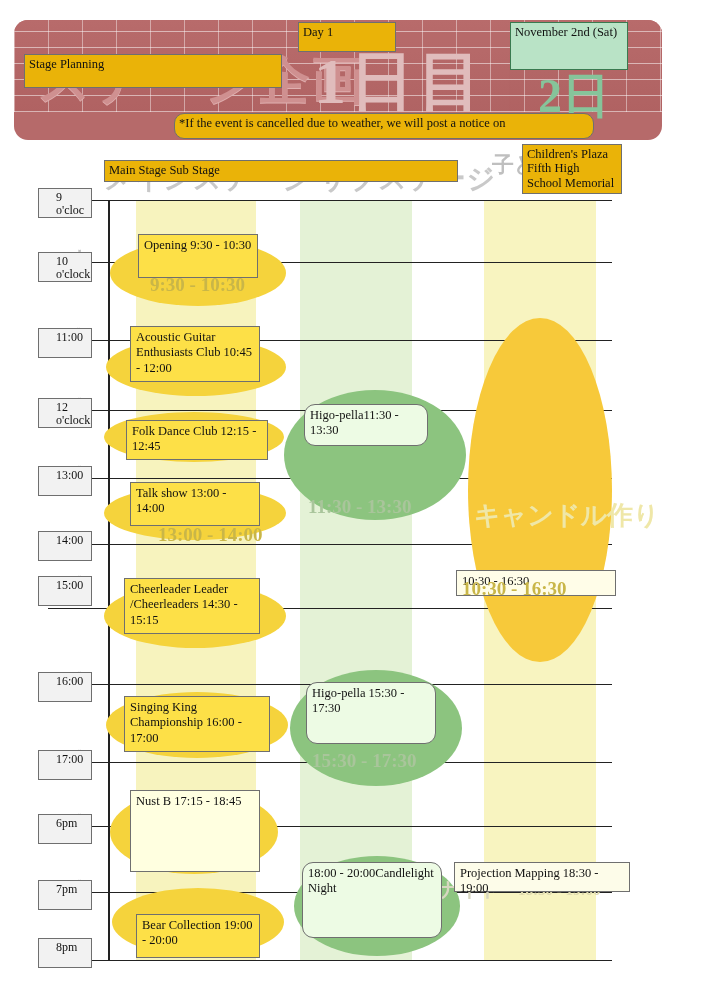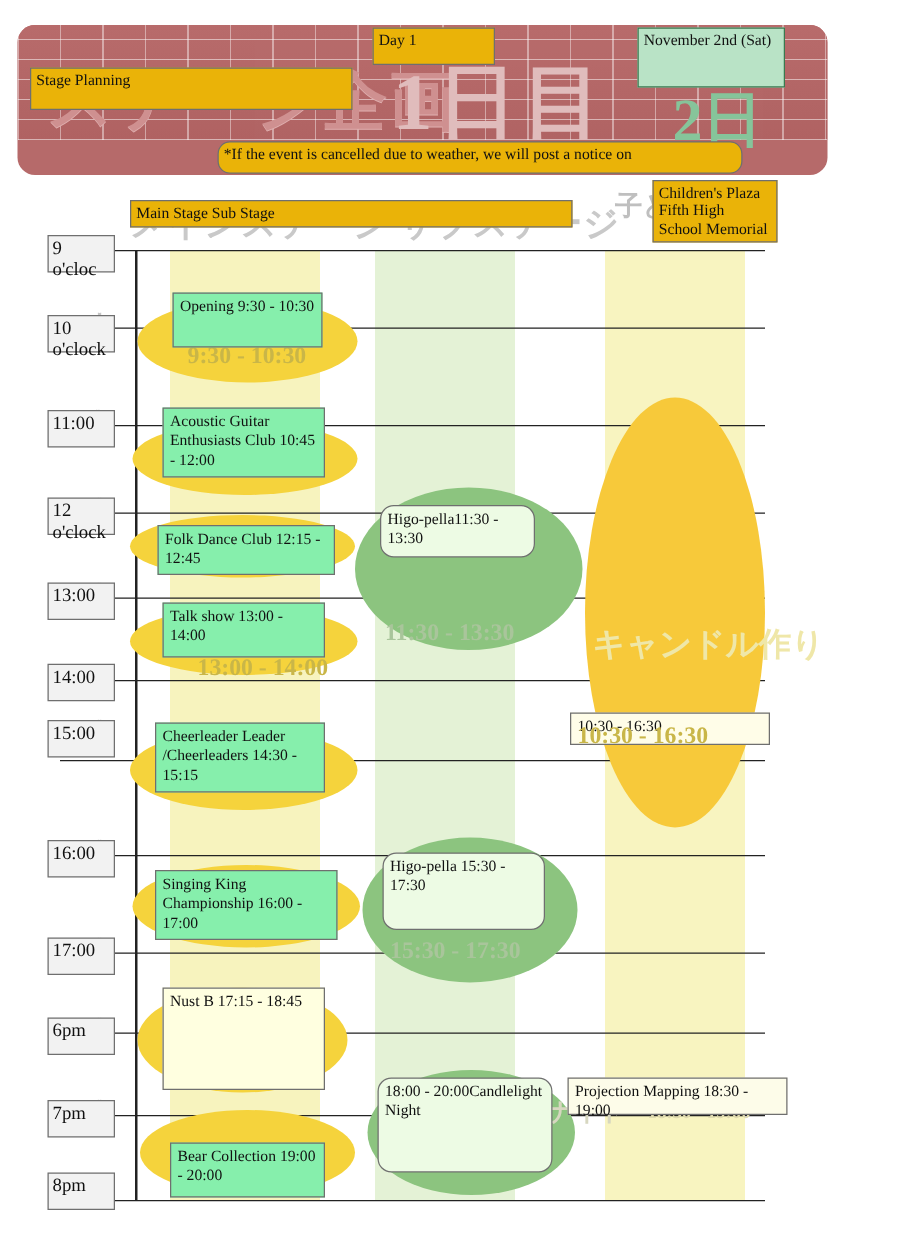--- a/index.html
+++ b/index.html
@@ -68,41 +68,41 @@
     font-size:22px;font-weight:bold;color:#bfbfbf;
   }
   .lbl.main-sub{left:104px;top:160px;width:354px;height:22px;}
   .lbl.children{left:490px;top:144px;width:100px;height:50px;margin-left:32px;}
   .hline{position:absolute;left:48px;width:564px;height:0;border-top:1px solid #222;}
   .vline{position:absolute;left:108px;top:200px;width:0;height:760px;border-left:2px solid #222;}
 
   .timelbl{
     position:absolute;left:38px;width:54px;height:30px;
     background:#f2f2f2;border:1px solid #6f6f6f;
-    font-size:15px;line-height:1.1;padding:2px 3px;box-sizing:border-box;
+    font-size:12px;line-height:1.1;padding:2px 17px;box-sizing:border-box;
   }
   .timejp{
     position:absolute;left:40px;
     font-size:24px;font-weight:bold;color:#c6c6c6;
   }
 
   
   .band{position:absolute;top:200px;height:760px;}
   .band.yellow1{left:136px;width:120px;background:#f4efa8;opacity:.75;}
   .band.green1{left:300px;width:112px;background:#dff0cf;opacity:.85;}
   .band.yellow2{left:484px;width:112px;background:#f5f0a5;opacity:.7;}
 
   
   .blob{position:absolute;border-radius:50%;}
   .blob.y{background:#f5d33c;}
   .blob.g{background:#8cc47f;}
   .blob.y2{background:#f7c93a;}
 
   .ebox{
-    position:absolute;background:#86efac;
+    position:absolute;background:#fde047;
     border:1px solid #6f6f6f;
     font-size:12.5px;line-height:1.22;
     padding:3px 5px;box-sizing:border-box;
     color:#111;
   }
   .ebox.green{background:#edfbe4;border-radius:11px;}
   .etime{
     position:absolute;
     font-size:19px;font-weight:bold;color:#c9b648;
     white-space:nowrap;

